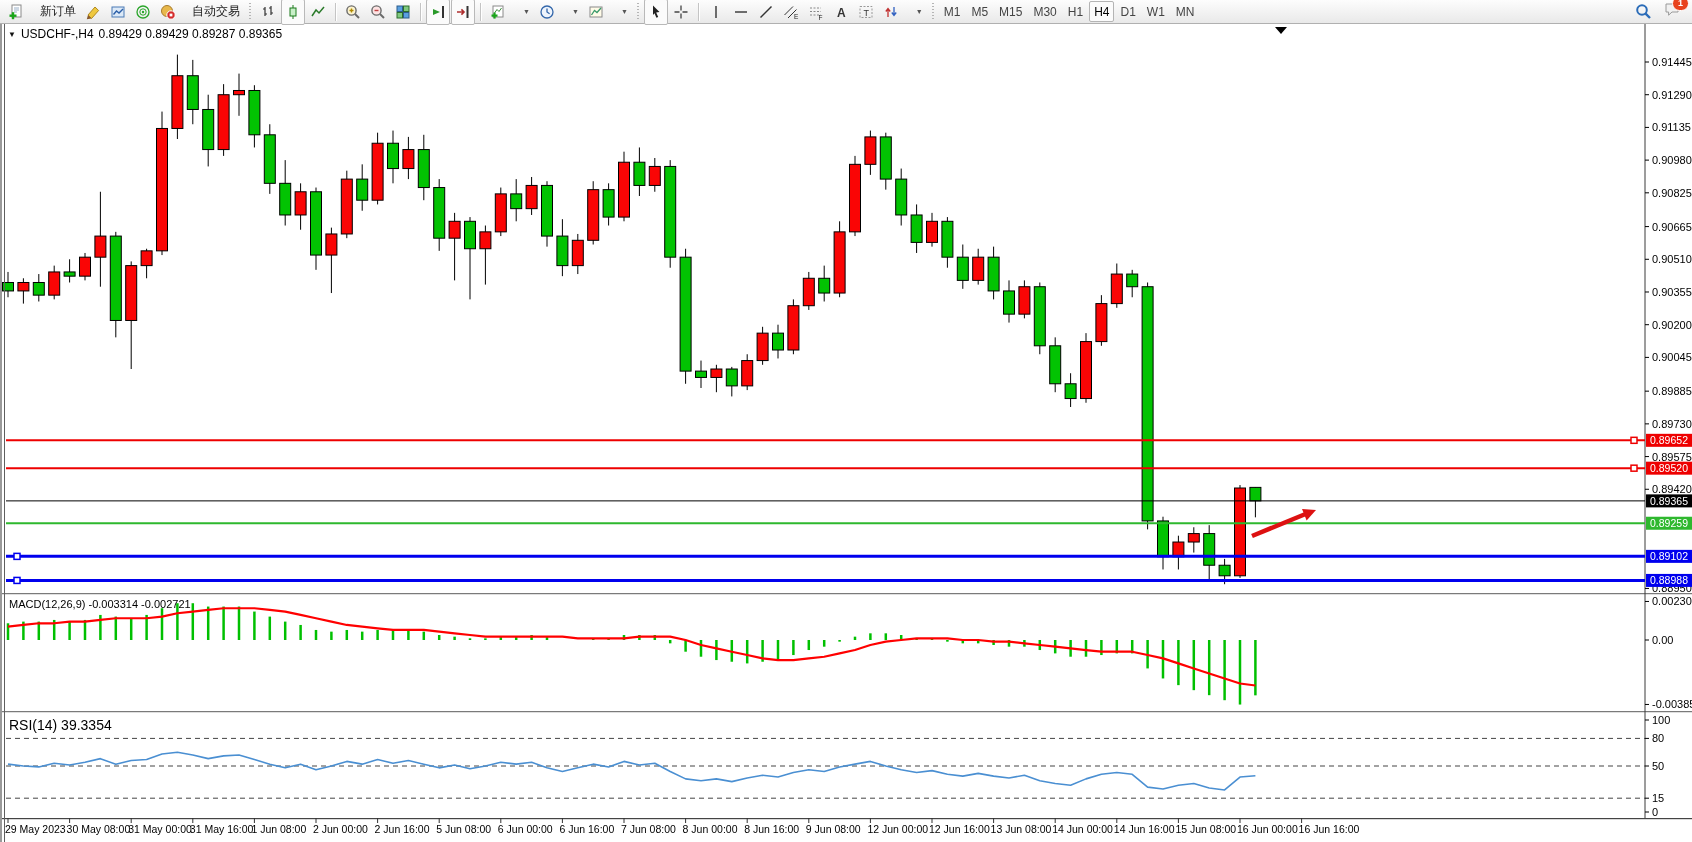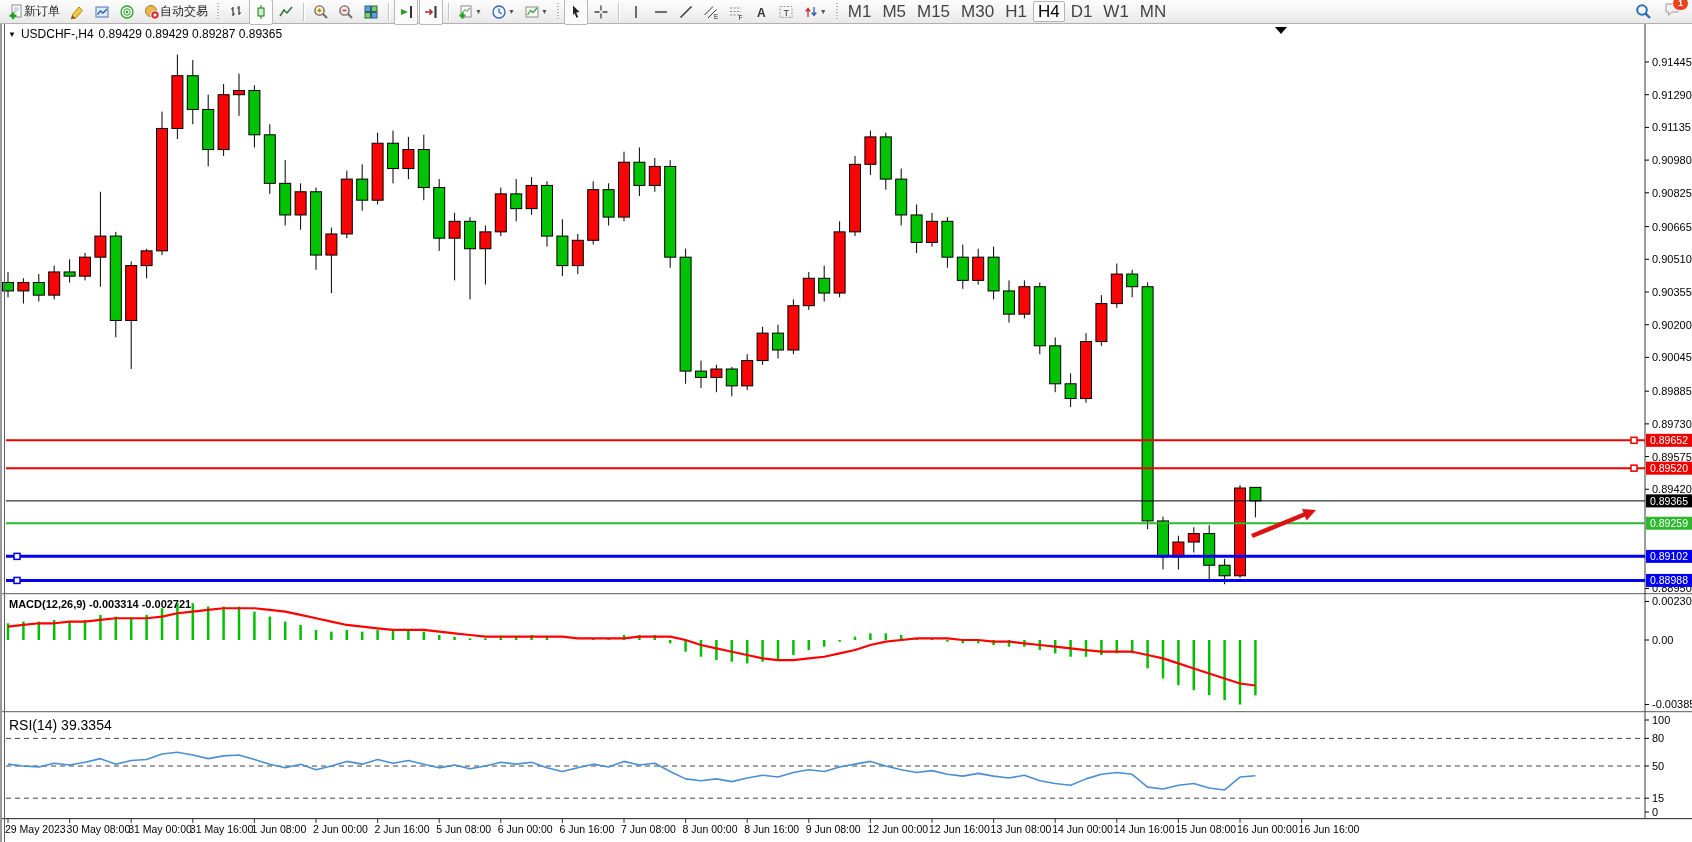--- a/index.html
+++ b/index.html
@@ -3,41 +3,41 @@
 <meta charset="utf-8">
 <style>
   html,body{margin:0;padding:0;}
   body{width:1692px;height:842px;overflow:hidden;background:#fff;
        font-family:"Liberation Sans",sans-serif;position:relative;}
   
   .toolbar{position:absolute;top:0;left:0;right:0;height:24px;
     background:linear-gradient(#fdfdfd,#e9e9e9);border-bottom:1px solid #b0b0b0;
     display:flex;align-items:center;padding:0 4px;gap:1px;box-sizing:border-box;z-index:5;}
   .tbtn{height:21px;min-width:23px;display:flex;align-items:center;justify-content:center;
-    gap:0;padding:12px 3px;border:1px solid transparent;border-radius:2px;
+    gap:16px;padding:12px 3px;border:1px solid transparent;border-radius:2px;
     font-size:12px;color:#222;background:transparent;cursor:default;}
   .tbtn.active{background:#fbfbfb;border-color:#b9b9b9;}
   .tsep{width:1px;height:18px;background:#c4c4c4;margin:0 4px;box-shadow:1px 0 0 #fff;}
   .grip{width:2px;height:18px;margin:0 4px;
     background:repeating-linear-gradient(180deg,#b5b5b5 0 1px,transparent 1px 3px);}
-  .tf{font-size:17px;color:#444;padding:0 4px;height:21px;display:flex;align-items:center;
+  .tf{font-size:12px;color:#444;padding:0 4px;height:21px;display:flex;align-items:center;
       border:1px solid transparent;border-radius:2px;background:transparent;}
   .tf.active{background:#fbfbfb;border-color:#b4b4b4;color:#000;}
   .dd{font-size:7px;color:#555;margin-left:1px;}
   .right-cluster{margin-left:auto;display:flex;align-items:center;gap:8px;padding-right:6px;}
   .chatwrap{position:relative;}
   .badge{position:absolute;top:-5px;right:-7px;min-width:13px;height:13px;border-radius:8px;
     background:#e8431e;color:#fff;font:bold 9px/13px "Liberation Sans",sans-serif;
     text-align:center;border:1px solid #fff;padding:0 1px;}
   
   #chart-svg{position:absolute;top:24px;left:0;}
   .overlay{position:absolute;z-index:3;color:#000;white-space:nowrap;}
   #title-bar{top:27px;left:8px;font-size:12px;display:flex;gap:5px;align-items:center;}
   #title-bar .caret{font-size:8px;color:#111;}
-  #macd-label{top:598px;left:9px;font-size:11px;font-weight:bold;}
+  #macd-label{top:598px;left:9px;font-size:11px;}
   #rsi-label{top:717px;left:9px;font-size:14px;}
   .win-edge1{position:absolute;top:24px;bottom:0;left:0;width:2px;background:#9a9a9a;z-index:4;}
   .win-edge2{position:absolute;top:24px;bottom:0;left:4px;width:1px;background:#5f5f5f;z-index:4;}
   svg text{font-family:"Liberation Sans",sans-serif;}
 </style>
 </head>
 <body>
 
 <div class="toolbar">
   <button class="tbtn">

